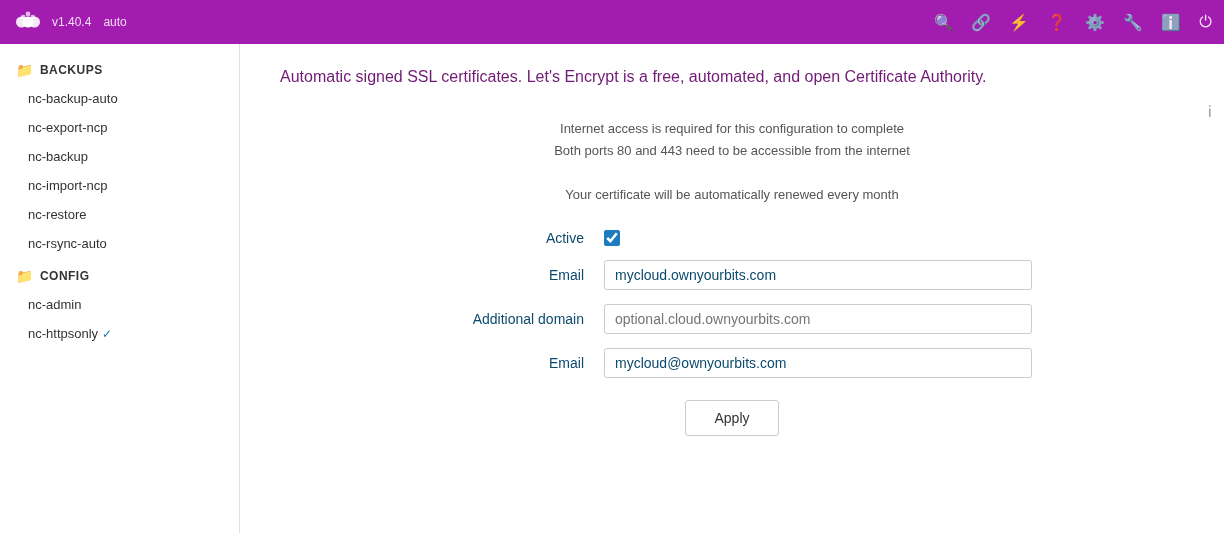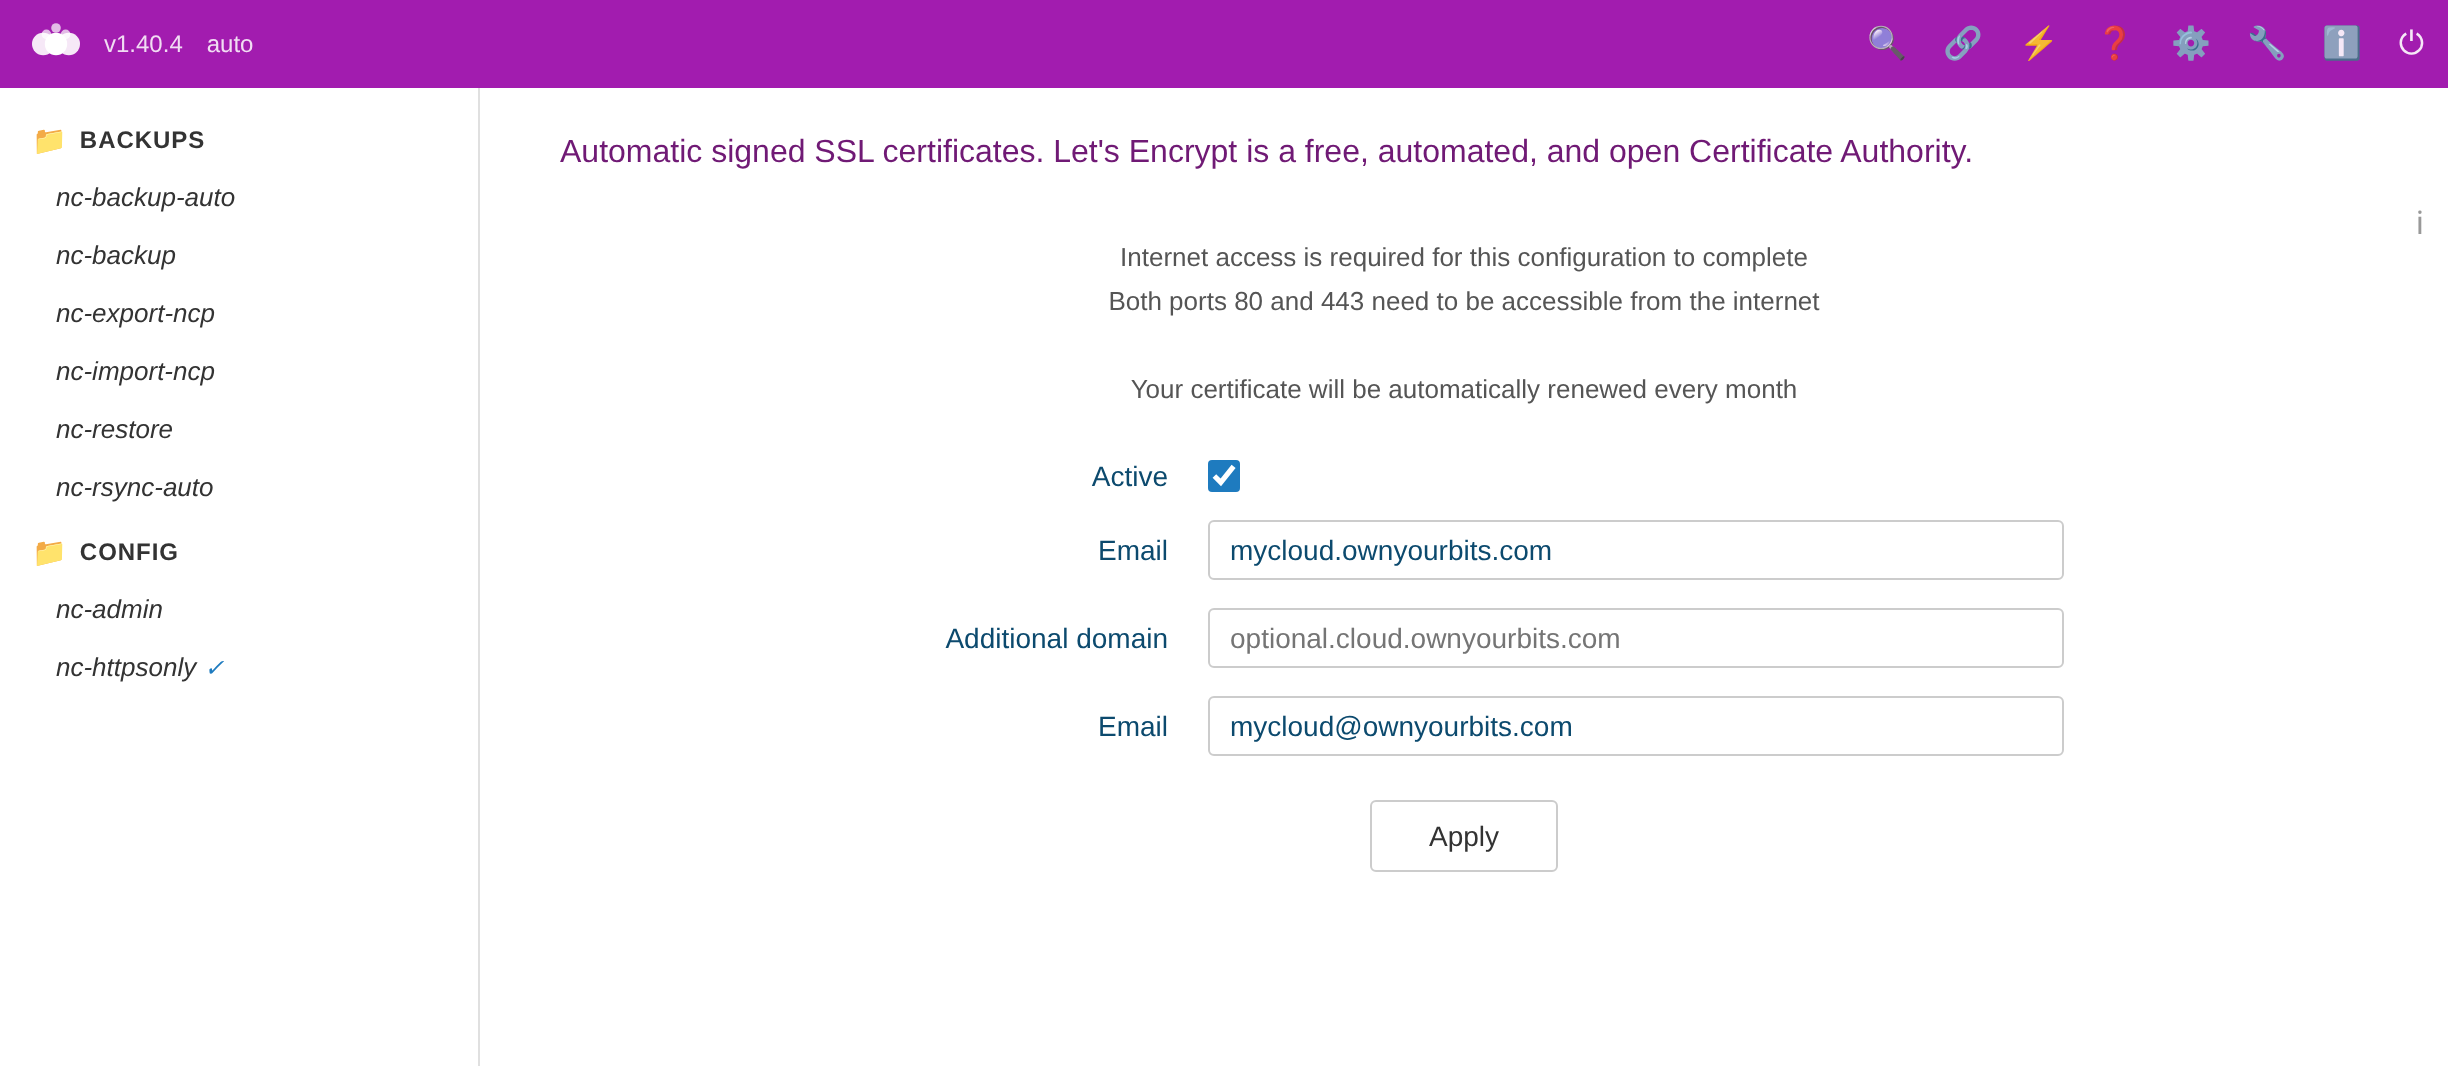--- a/index.html
+++ b/index.html
@@ -79,21 +79,20 @@
       color: #555;
     }
     .sidebar-item {
       padding: 7px 16px 7px 28px;
       font-size: 13px;
       color: #333;
       cursor: pointer;
       display: flex;
       align-items: center;
       gap: 4px;
-      font-style: italic;
     }
     .check-mark {
       color: #1e7bbf;
       font-size: 12px;
     }
 
     
     .content {
       flex: 1;
       padding: 24px 40px;
@@ -214,24 +213,24 @@
 
   <div class="sidebar">
     <div class="sidebar-section-header">
       <span class="folder-icon">📁</span>
       <span>BACKUPS</span>
     </div>
     <div class="sidebar-item">
       <span>nc-backup-auto</span>
     </div>
     <div class="sidebar-item">
+      <span>nc-export-ncp</span>
+    </div>
+    <div class="sidebar-item">
       <span>nc-backup</span>
-    </div>
-    <div class="sidebar-item">
-      <span>nc-export-ncp</span>
     </div>
     <div class="sidebar-item">
       <span>nc-import-ncp</span>
     </div>
     <div class="sidebar-item">
       <span>nc-restore</span>
     </div>
     <div class="sidebar-item">
       <span>nc-rsync-auto</span>
     </div>

